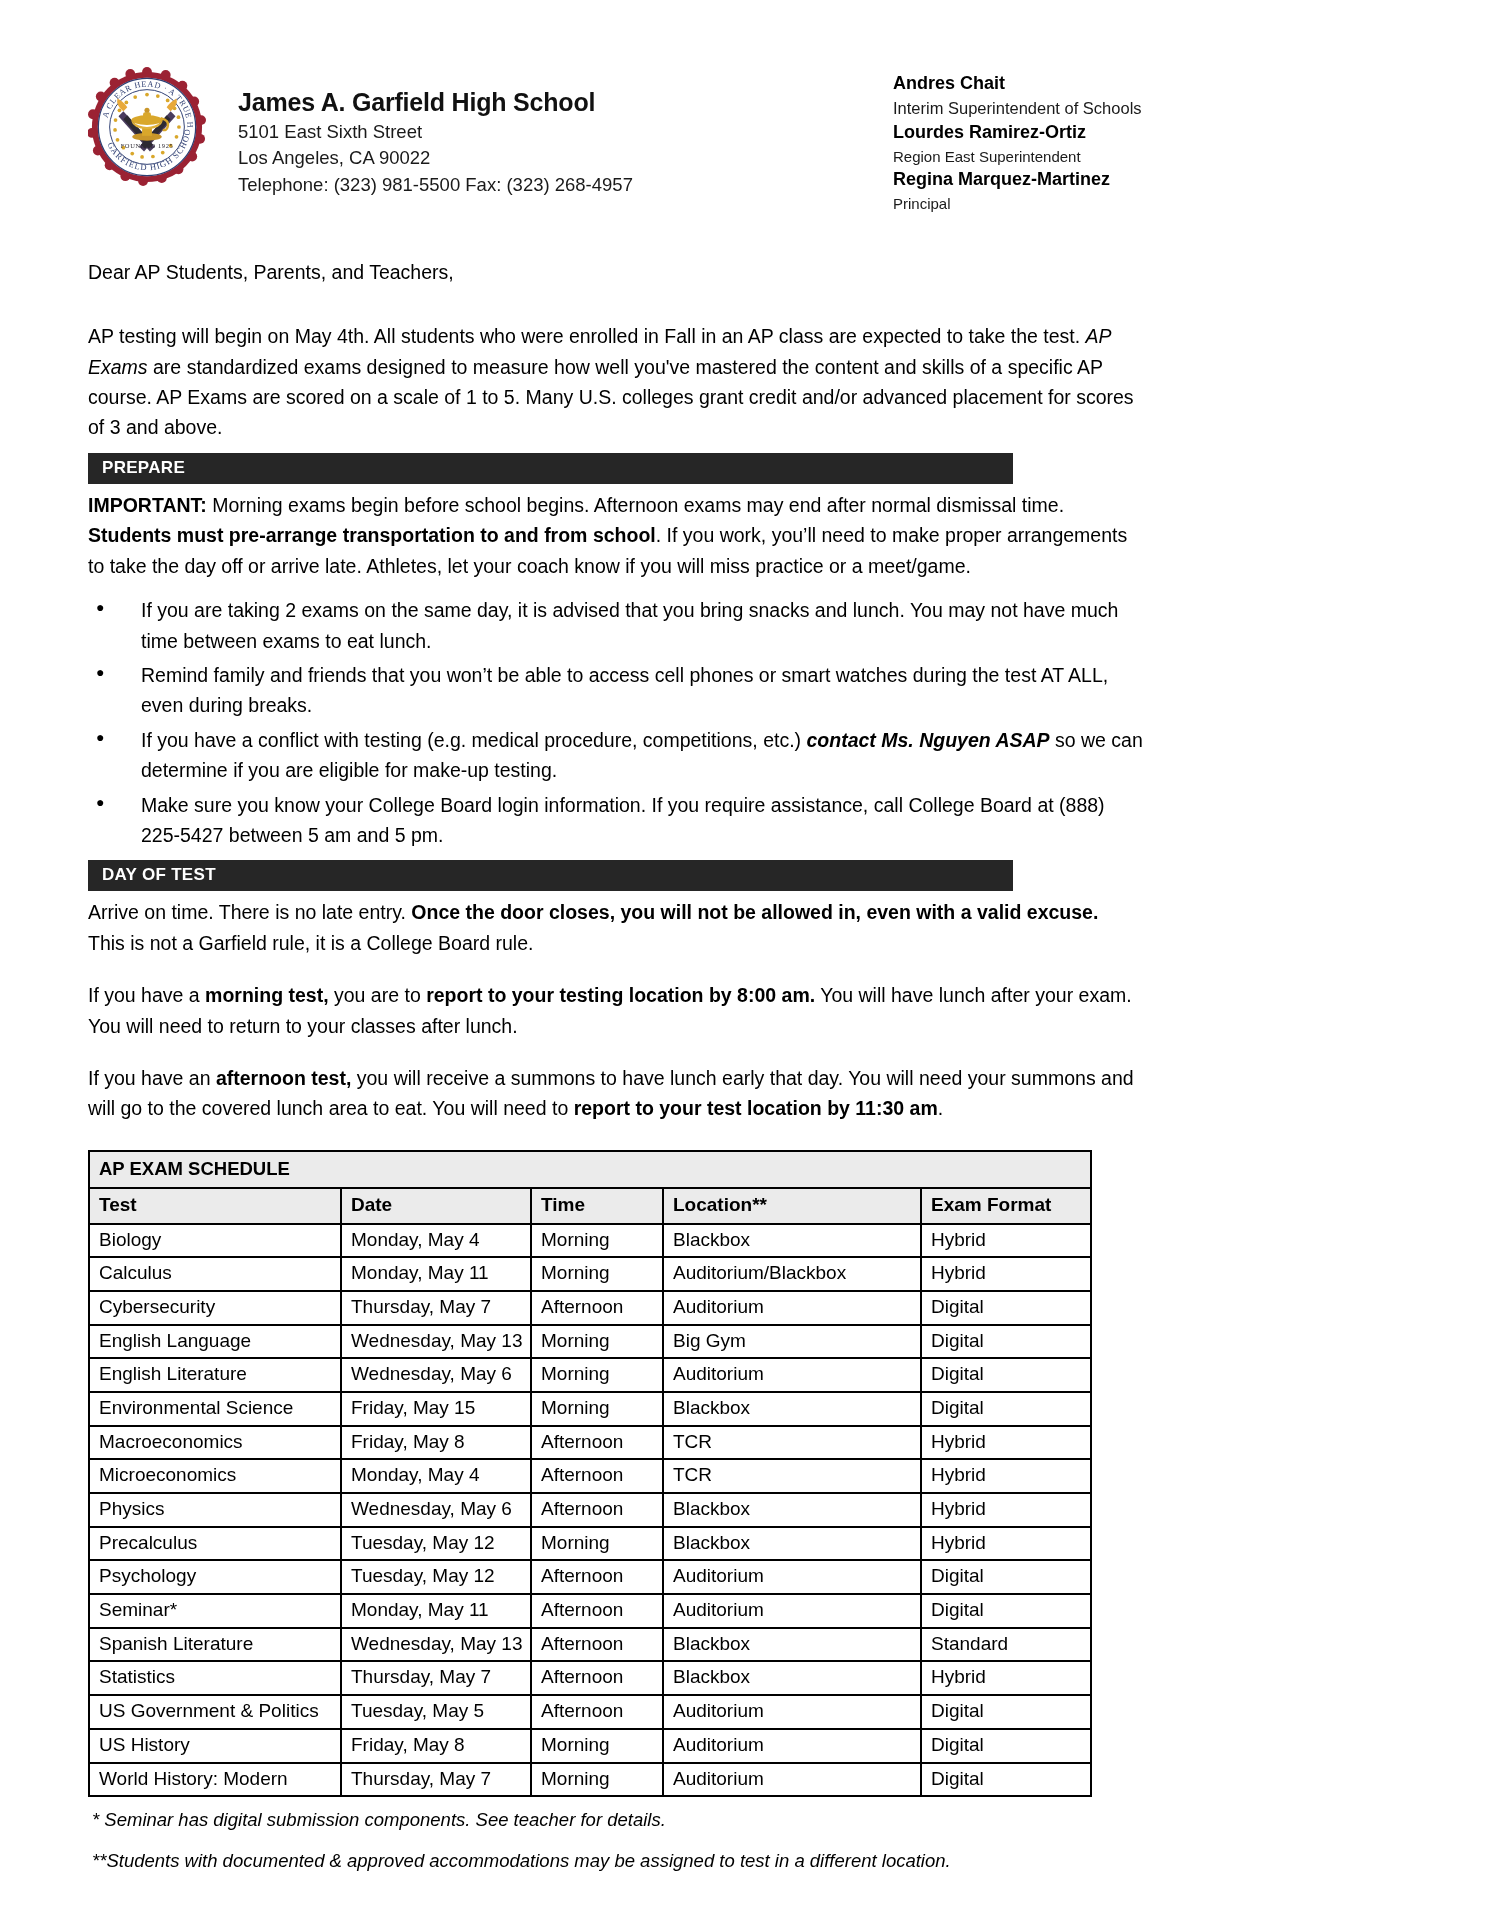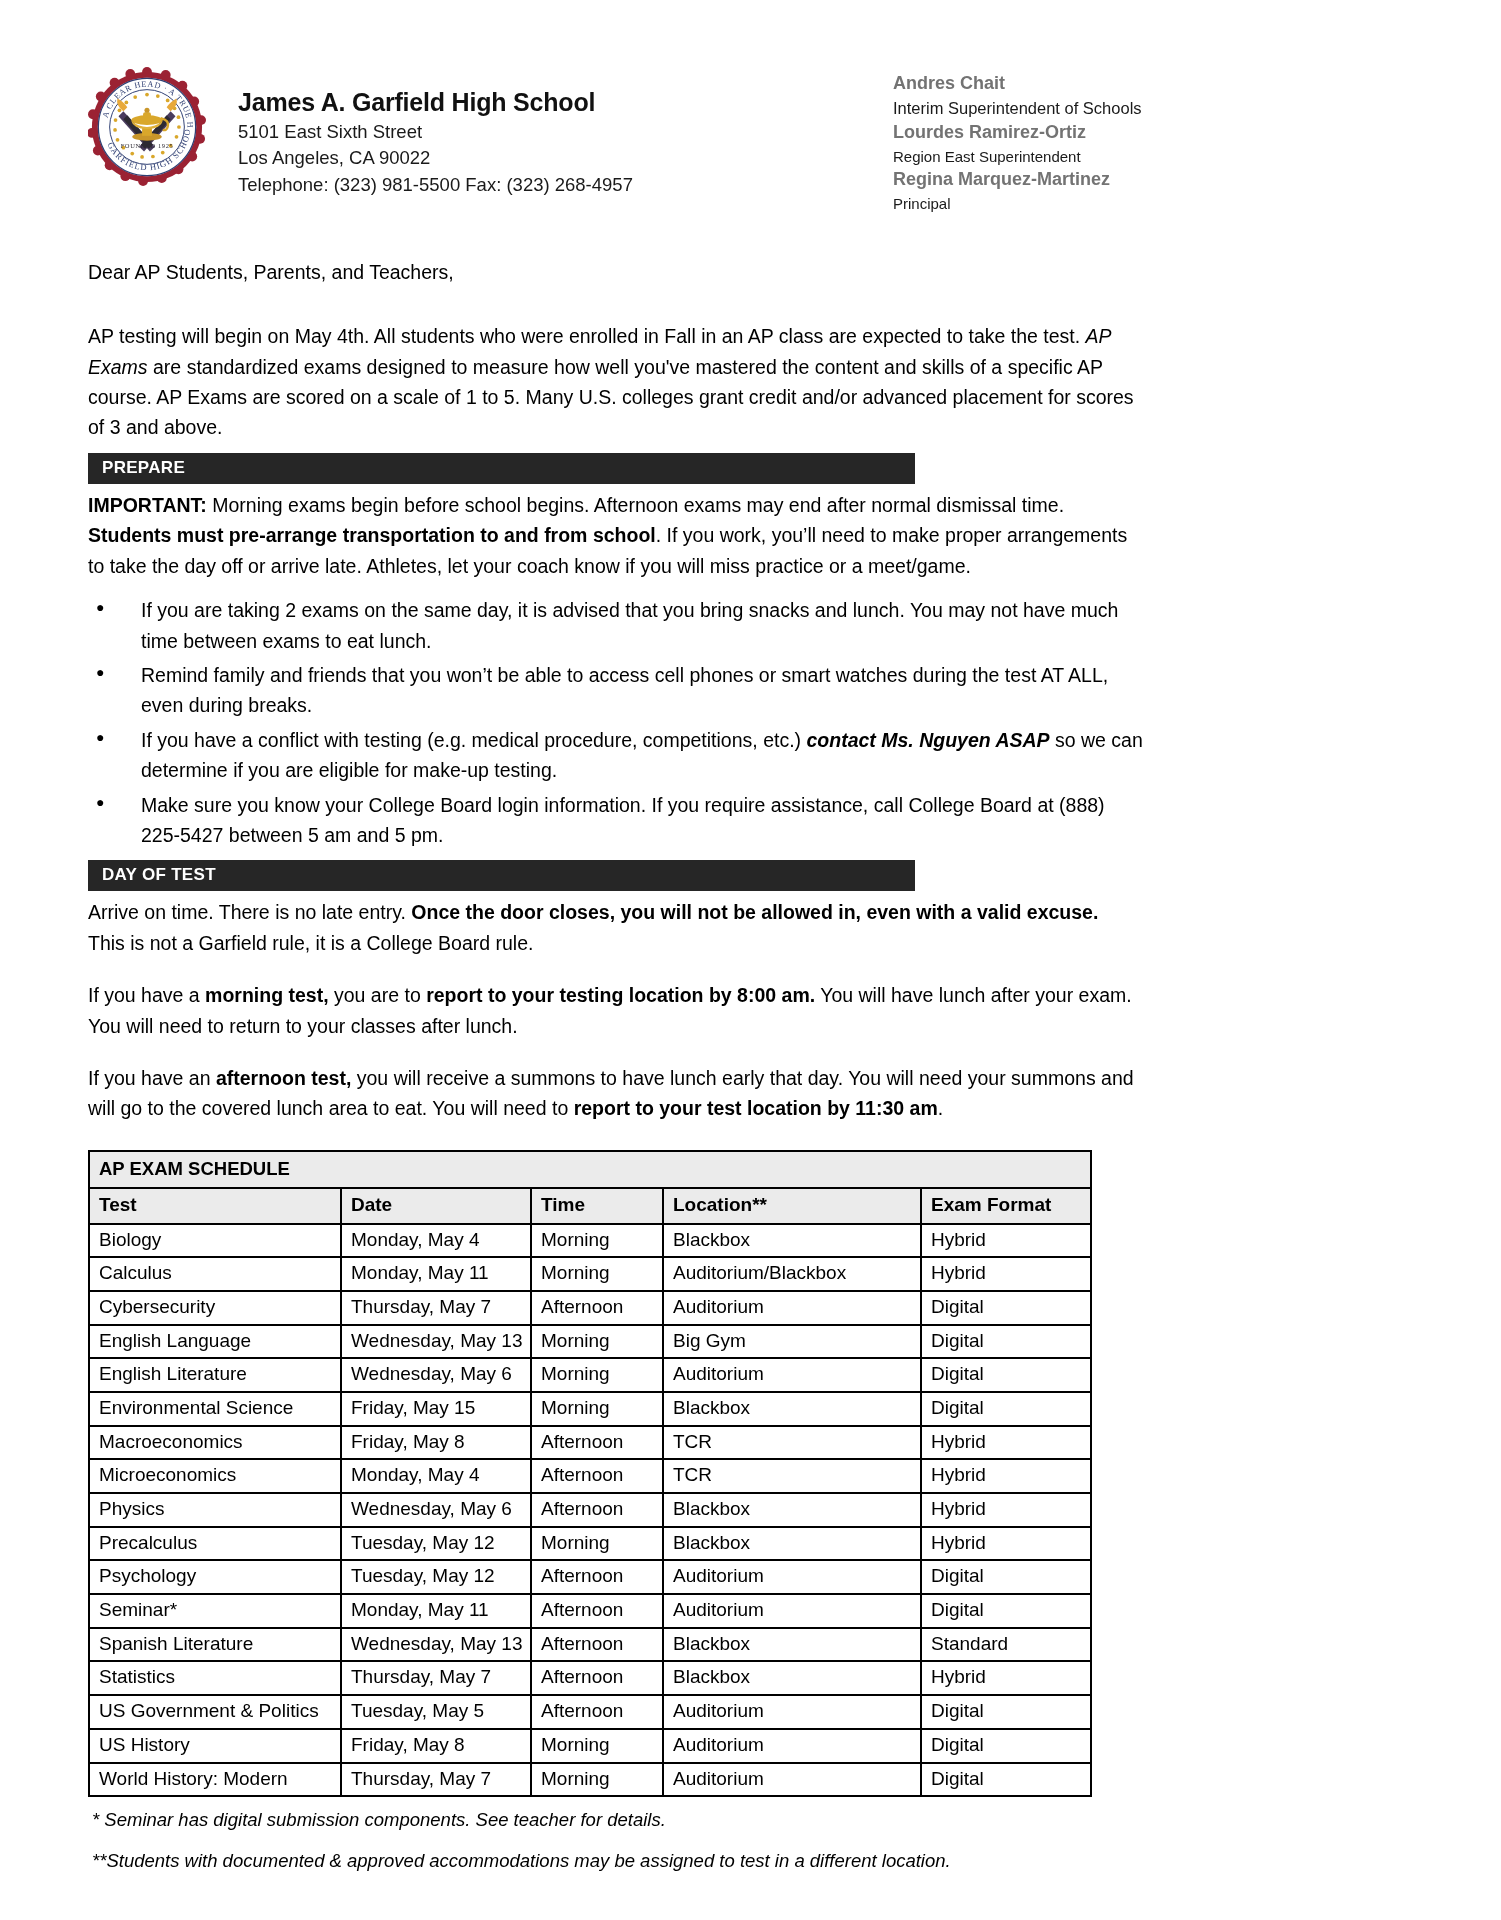--- a/index.html
+++ b/index.html
@@ -65,21 +65,21 @@
   }
   .admin-block {
     margin-left: 95px;
     flex: 1;
     padding-top: 9px;
   }
   .adm-name {
     font-size: 18px;
     font-weight: bold;
     line-height: 1.42;
-    color: #737373;
+    color: #000000;
   }
   .adm-title {
     font-size: 16.5px;
     line-height: 1.42;
     color: #1a1a1a;
   }
   .adm-title-sm {
     font-size: 15px;
     line-height: 1.45;
     color: #1a1a1a;
@@ -108,21 +108,21 @@
   .bdit { font-weight: bold; font-style: italic; }
 
   
   .bar {
     background: #262626;
     color: #ffffff;
     font-weight: bold;
     font-size: 17px;
     letter-spacing: 0.3px;
     padding: 5px 0 6px 14px;
-    width: 827px;
+    width: 925px;
     box-sizing: border-box;
     margin: 10px 0 6px 0;
   }
 
   
   ul.bullets {
     list-style: none;
     margin: 14px 0 10px 0;
     padding: 0;
     width: 1060px;

